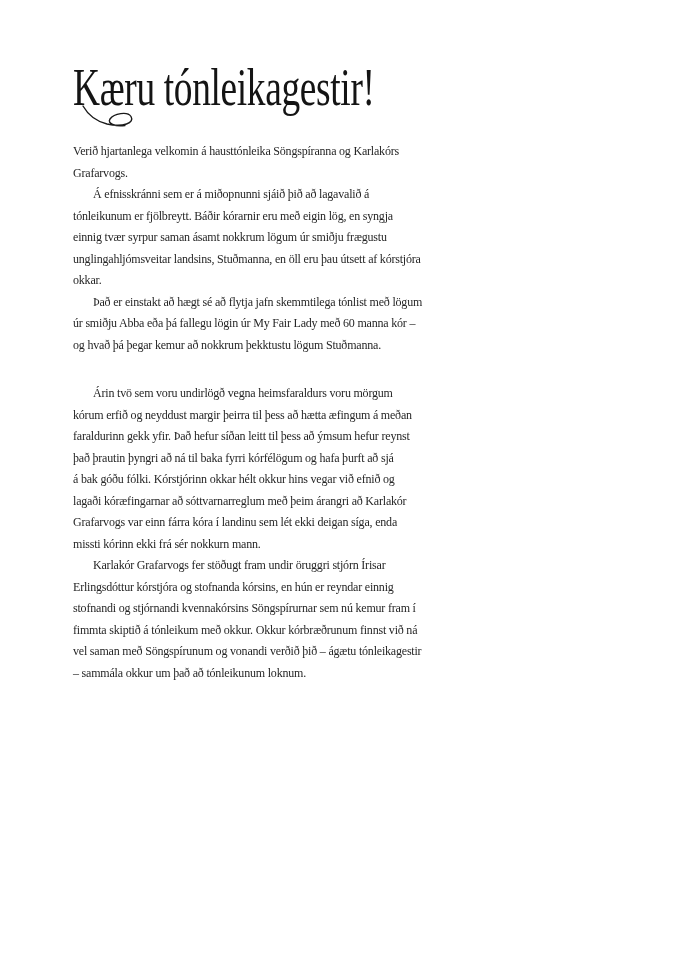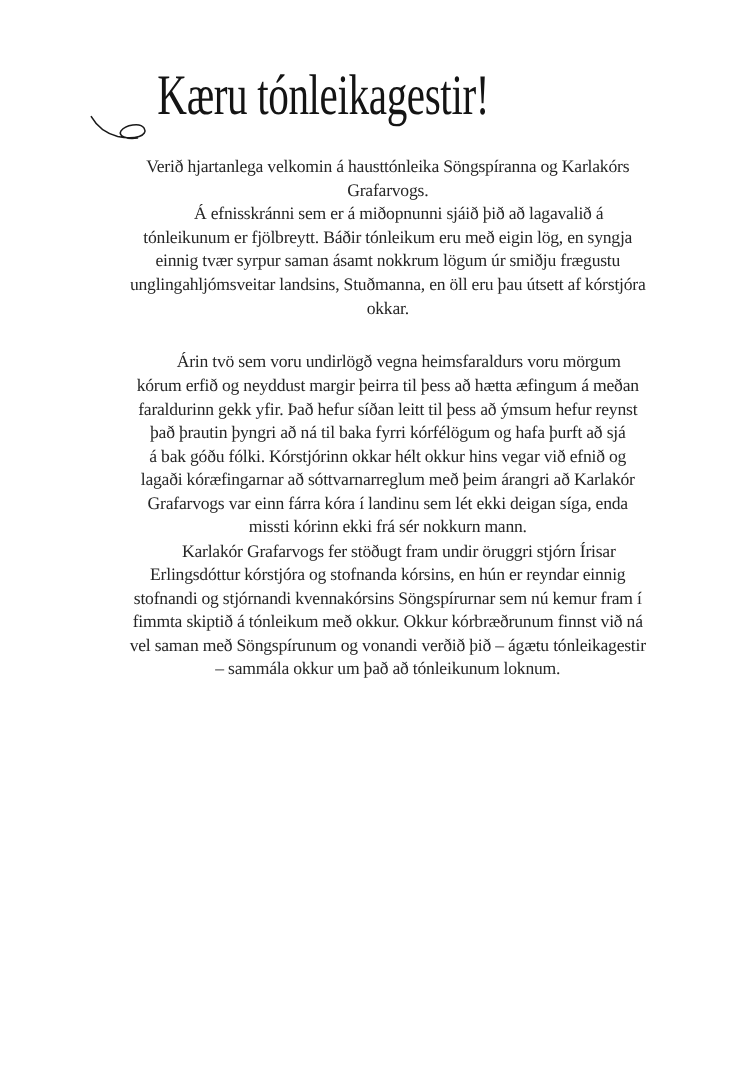--- a/index.html
+++ b/index.html
@@ -12,21 +12,20 @@
     height: 970px;
     font-family: "Liberation Serif", "DejaVu Serif", serif;
   }
   .page {
     box-sizing: border-box;
     width: 676px;
     height: 970px;
     padding: 0 44px 0 73px;
     overflow: hidden;
     background: #ffffff;
-    text-align: center;
   }
   .doc-heading {
     position: relative;
     margin: 0;
     height: 52px;
     font-weight: normal;
   }
   .h-text {
     display: inline-block;
     white-space: nowrap;
@@ -49,21 +48,21 @@
   }
   #section-greeting .doc-heading { margin-top: 62px; }
   #section-karlakor .doc-heading { margin-top: 38px; }
   .text-block {
     margin-top: 27px;
     color: #262626;
   }
   .text-block p {
     margin: 0;
     white-space: pre-line;
-    font-size: 16px;
+    font-size: 12px;
     line-height: 21.5px;
     letter-spacing: -0.2px;
     color: #262626;
   }
   .text-block p.indent { text-indent: 20px; }
 </style>
 </head>
 <body>
 
 <div class="page">
@@ -72,24 +71,27 @@
     <h1 class="doc-heading">
       <svg class="swash" style="left:-4px; top:42px;" width="80" height="30" viewBox="0 0 80 30">
         <path d="M 14 2 C 18 9, 26 17, 38 20 C 54 23.5, 66 19, 62 12.5 C 58.5 7, 45 9.5, 41 15 C 38 19.5, 46 23, 56 21.5" stroke-width="1.4"></path>
       </svg>
       <span class="h-text">Kæru tónleikagestir!</span>
     </h1>
     <div class="text-block">
       <p>Verið hjartanlega velkomin á hausttónleika Söngspíranna og Karlakórs
 Grafarvogs.</p>
       <p class="indent">Á efnisskránni sem er á miðopnunni sjáið þið að lagavalið á
-tónleikunum er fjölbreytt. Báðir tónleikum eru með eigin lög, en syngja
+tónleikunum er fjölbreytt. Báðir kórarnir eru með eigin lög, en syngja
 einnig tvær syrpur saman ásamt nokkrum lögum úr smiðju frægustu
 unglingahljómsveitar landsins, Stuðmanna, en öll eru þau útsett af kórstjóra
 okkar.</p>
+      <p class="indent">Það er einstakt að hægt sé að flytja jafn skemmtilega tónlist með lögum
+úr smiðju Abba eða þá fallegu lögin úr My Fair Lady með 60 manna kór –
+og hvað þá þegar kemur að nokkrum þekktustu lögum Stuðmanna.</p>
     </div>
   </section>
 
   <section id="section-karlakor">
     <div class="text-block">
       <p class="indent">Árin tvö sem voru undirlögð vegna heimsfaraldurs voru mörgum
 kórum erfið og neyddust margir þeirra til þess að hætta æfingum á meðan
 faraldurinn gekk yfir. Það hefur síðan leitt til þess að ýmsum hefur reynst
 það þrautin þyngri að ná til baka fyrri kórfélögum og hafa þurft að sjá
 á bak góðu fólki. Kórstjórinn okkar hélt okkur hins vegar við efnið og

